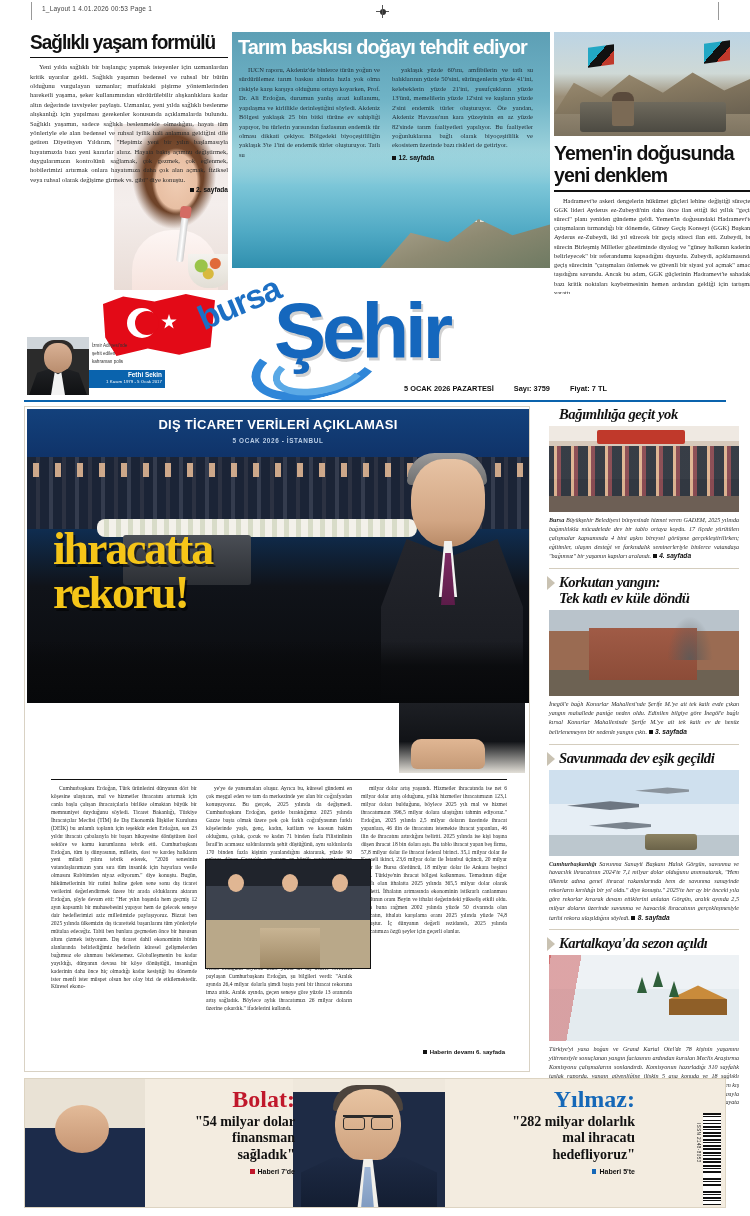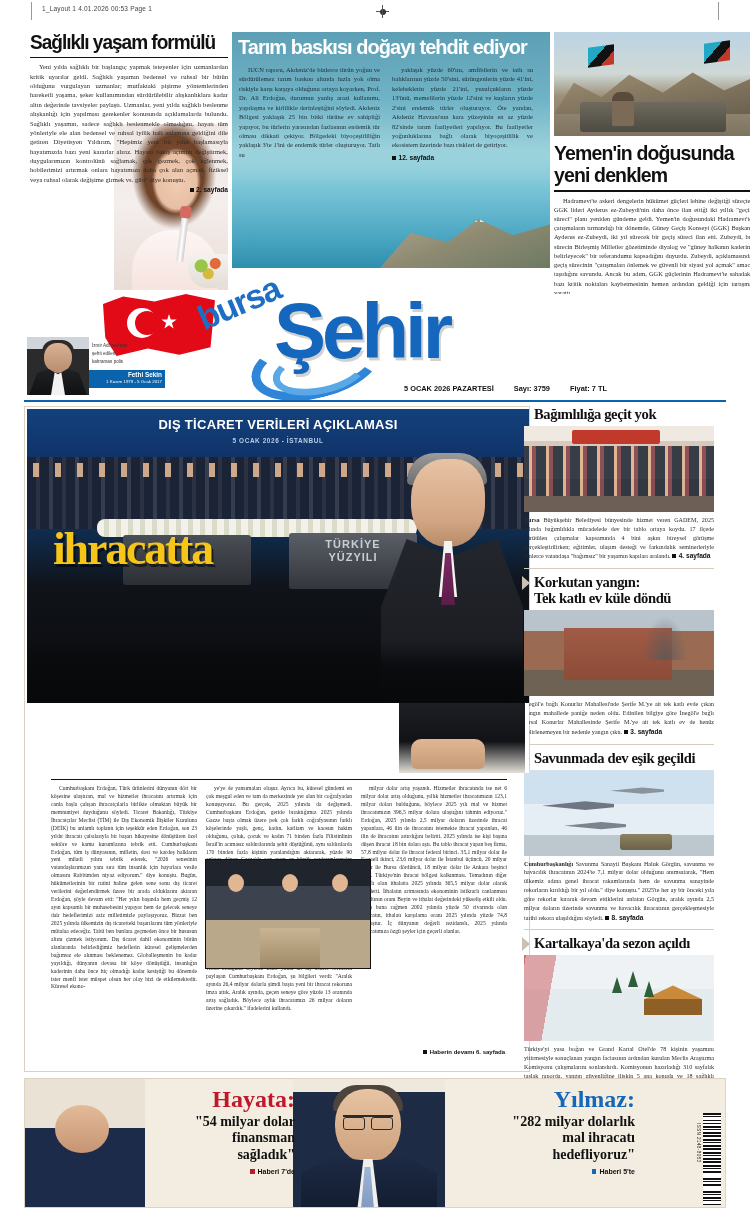--- a/index.html
+++ b/index.html
@@ -465,21 +465,21 @@
     background: linear-gradient(180deg,#c8b493,#a08a67);
   }
   .cont-note {
     position:absolute; right: 24px; bottom: 16px;
     font-family:"Liberation Sans",sans-serif; font-weight:700; font-size:6px; color:#111;
     z-index: 7;
   }
   .cont-note i { display:inline-block; width:4px;height:4px;background:#111;margin-right:2.5px;}
 
   
-  .rail { position: absolute; left: 524px; top: 384px; width: 190px; }
+  .rail { position: absolute; left: 549px; top: 384px; width: 190px; font-style: italic; }
   .rail-item { position: relative; margin-bottom: 7px; }
   .rail-hl {
     font-family: "Liberation Serif", serif; font-weight: 700;
     font-size: 14.6px; line-height: 1.1; color: #111; letter-spacing: -.4px;
     padding-left: 10px;
   }
   .rail-arrow {
     position: absolute; left: -2px; top: 2px;
     width: 0; height: 0;
     border-left: 8px solid #c9c2b2;
@@ -736,33 +736,33 @@
 
   <div class="lead">
     <div class="lead-photo">
       <div class="lead-banner">
         <div class="banner-title">DIŞ TİCARET VERİLERİ AÇIKLAMASI</div>
         <div class="banner-sub">5 OCAK 2026 - İSTANBUL</div>
       </div>
       <div class="crowd"></div>
       <div class="flowers"></div>
       <div class="tim-sign"></div>
-      <div class="tr-sign">TÜRKİYE<br>YÜZYILI</div>
       <div class="erdogan">
         <div class="hair"></div>
         <div class="head"></div>
         <div class="body"></div>
         <div class="shirt"></div>
         <div class="tie"></div>
       </div>
       <div class="lead-dark"></div>
     </div>
 
     <div class="lead-hl">
       <div>ihracatta</div>
+      <div>rekoru!</div>
     </div>
 
     <div class="lead-subshade"></div>
     <div class="lead-sub-photo"></div>
     <div class="lead-sep"></div>
 
     <div class="lead-body">
       <div class="lbcol">
         <p class="ind">Cumhurbaşkanı Erdoğan, Türk ürünlerini dünyanın dört bir köşesine ulaştıran, mal ve hizmetler ihracatını artırmak için canla başla çalışan ihracatçılarla birlikte olmaktan büyük bir memnuniyet duyduğunu söyledi. Ticaret Bakanlığı, Türkiye İhracatçılar Meclisi (TİM) ile Dış Ekonomik İlişkiler Kuruluna (DEİK) bu anlamlı toplantı için teşekkür eden Erdoğan, son 23 yıldır ihracatı çabalarıyla bir başarı hikayesine dönüştüren özel sektöre ve kamu kurumlarına tebrik etti. Cumhurbaşkanı Erdoğan, tüm iş dünyasının, milletin, dost ve kardeş halkların yeni miladi yılını tebrik ederek, "2026 senesinin vatandaşlarımızın yanı sıra tüm insanlık için hayırlara vesile olmasını Rabbimden niyaz ediyorum." diye konuştu. Bugün, hükümetlerinin bir rutini haline gelen sene sonu dış ticaret verilerini değerlendirmek üzere bir arada olduklarını aktaran Erdoğan, şöyle devam etti: "Her yılın başında hem geçmiş 12 ayın kapsamlı bir muhasebesini yapıyor hem de gelecek seneye dair hedeflerimizi aziz milletimizle paylaşıyoruz. Bizzat ben 2025 yılında ülkemizin dış ticaretteki başarılarını tüm yönleriyle mütalaa edeceğiz. Tabii ben bunlara geçmeden önce bir hususun altını çizmek istiyorum. Dış ticaret dahil ekonominin bütün alanlarında belirlediğimiz hedeflerin küresel gelişmelerden bağımsız ele alınması beklenemez. Globalleşmenin bu kadar yayıldığı, dünyanın devasa bir köye dönüştüğü, insanlığın kaderinin daha önce hiç olmadığı kadar kesiştiği bu dönemde ister menfi ister müspet olsun her olay bizi de etkilemektedir. Küresel ekono-</p>
       </div>
@@ -849,21 +849,21 @@
     <div class="promo-photo">
       <div class="hr"></div>
       <div class="h"></div>
       <div class="gl"></div>
       <div class="jk"></div>
       <div class="sh"></div>
       <div class="ti"></div>
     </div>
 
     <div class="quote q-left">
-      <div class="q-name red">Hayata:</div>
+      <div class="q-name red">Bolat:</div>
       <div class="q-text" style="white-space:pre-line;">"54 milyar dolar
 finansman
 sağladık"</div>
       <div class="q-page"><i></i><span>Haberi 7'de</span></div>
     </div>
 
     <div class="quote q-right">
       <div class="q-name blue">Yılmaz:</div>
       <div class="q-text" style="white-space:pre-line;">"282 milyar dolarlık
 mal ihracatı

